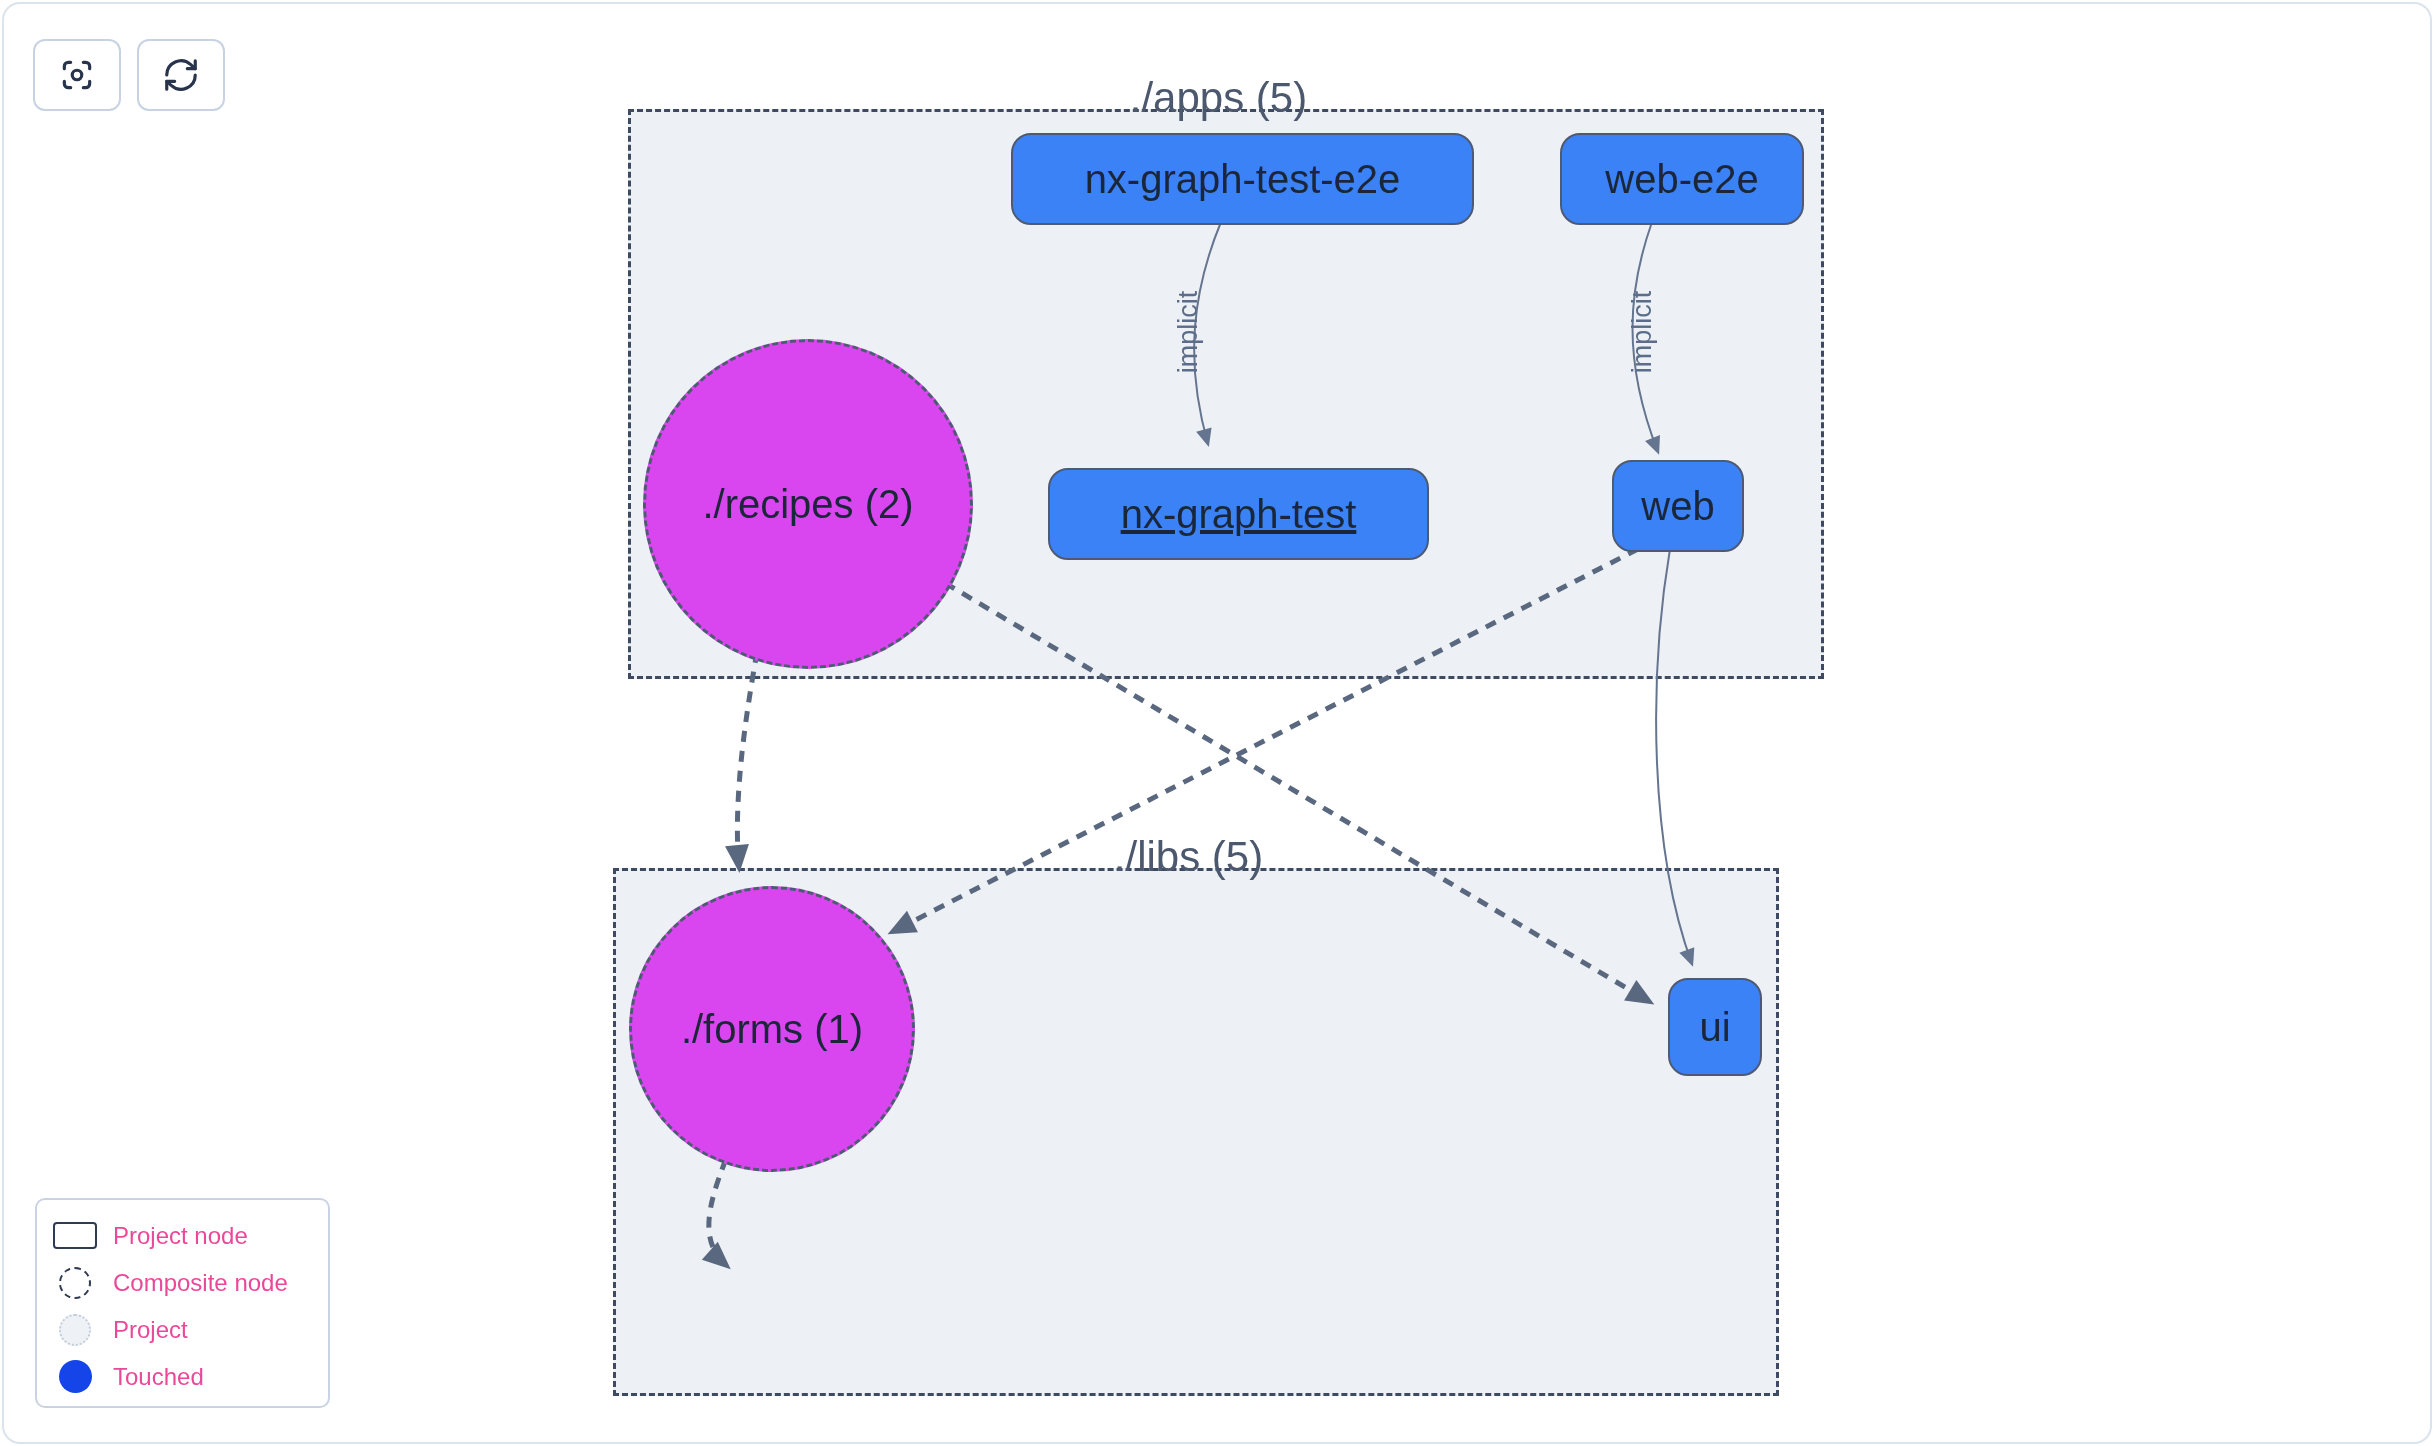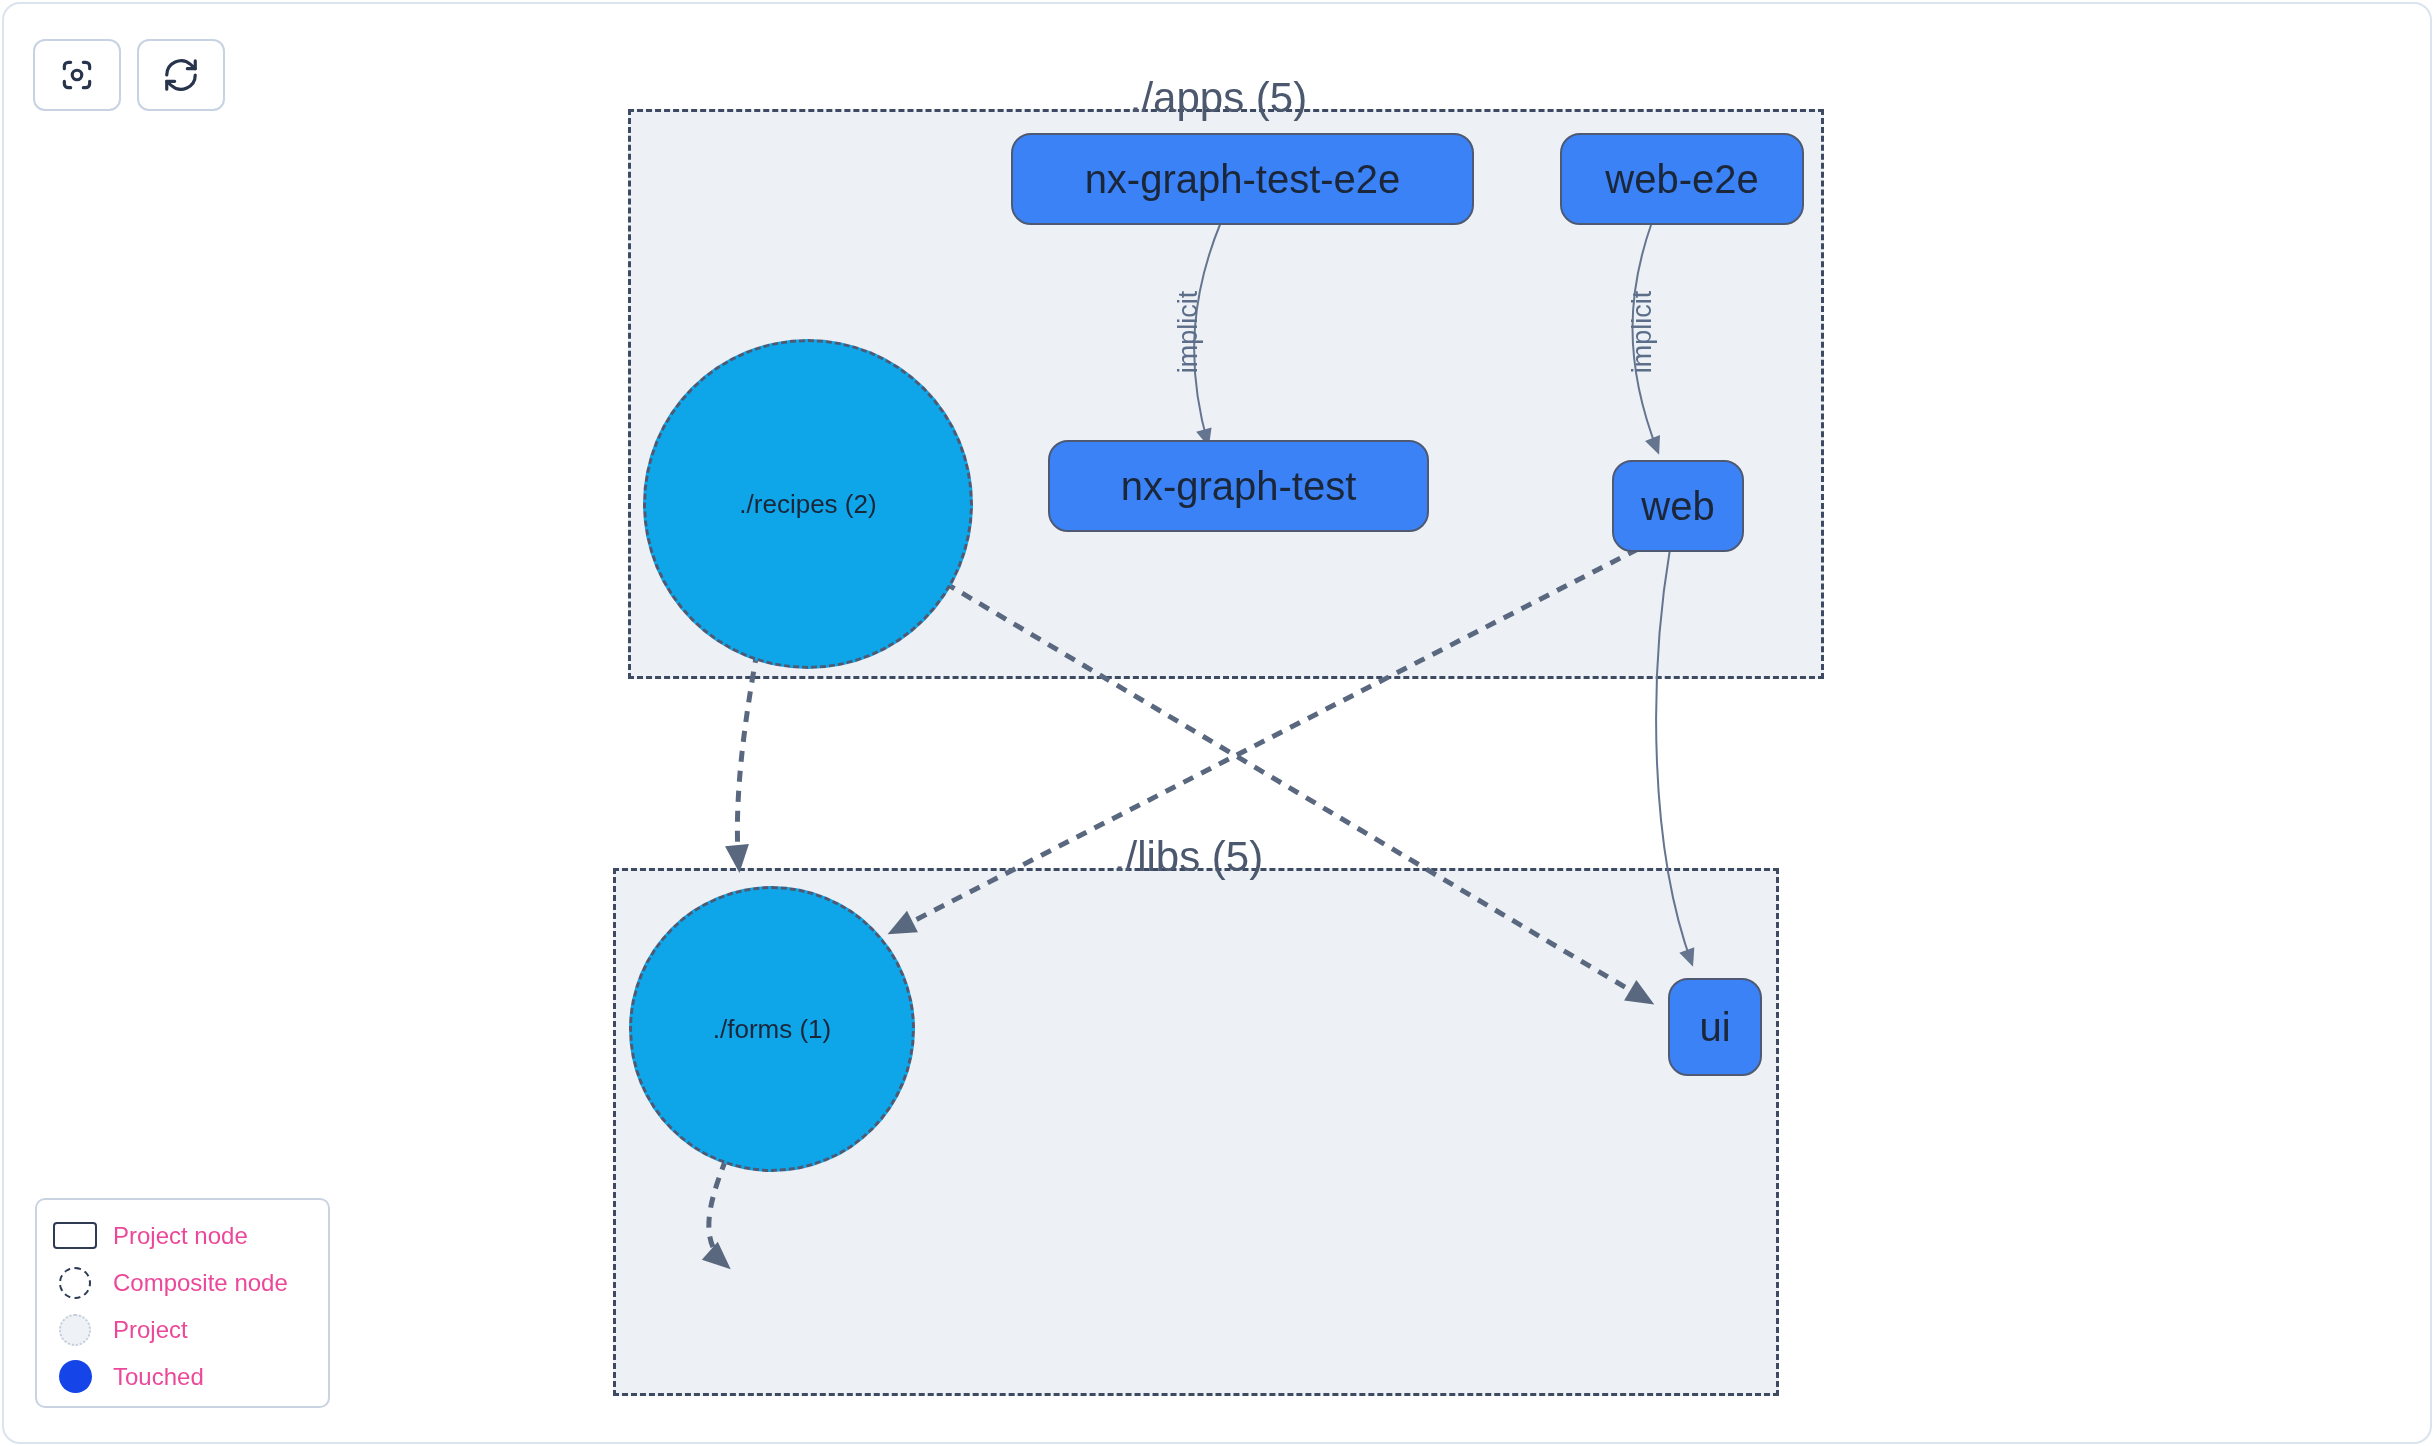--- a/index.html
+++ b/index.html
@@ -33,28 +33,28 @@
   .edge-label{font-family:"Liberation Sans",sans-serif;font-size:27px;fill:#5b6d89;}
 
   
   .node{
     position:absolute;background:#3b82f6;border:2px solid #4e5a73;border-radius:20px;
     display:flex;align-items:center;justify-content:center;font-size:40px;color:#1b2639;
     z-index:3;cursor:pointer;white-space:nowrap;
   }
   .n-e2e{left:1011px;top:133px;width:459px;height:88px;}
   .n-webe2e{left:1560px;top:133px;width:240px;height:88px;}
-  .n-test{left:1048px;top:440px;width:377px;height:88px;}
+  .n-test{left:1048px;top:468px;width:377px;height:88px;text-decoration:underline;}
   .n-web{left:1612px;top:460px;width:128px;height:88px;}
   .n-ui{left:1668px;top:978px;width:90px;height:94px;}
   .n-icon{left:697px;top:1282px;width:147px;height:92px;}
 
   .composite{
-    position:absolute;background:#0ea5e9;border:3px dashed #4e5a73;border-radius:50%;
-    display:flex;align-items:center;justify-content:center;font-size:26px;color:#1b2639;
+    position:absolute;background:#d946ef;border:3px dashed #4e5a73;border-radius:50%;
+    display:flex;align-items:center;justify-content:center;font-size:40px;color:#1b2639;
     z-index:3;cursor:pointer;white-space:nowrap;
   }
   .c-recipes{left:643px;top:339px;width:324px;height:324px;}
   .c-forms{left:629px;top:886px;width:280px;height:280px;}
 
   
   .legend{
     position:absolute;left:35px;top:1198px;width:295px;height:210px;background:#ffffff;
     border:2px solid #c9d3e2;border-radius:10px;z-index:30;padding-top:12px;box-sizing:border-box;
   }

